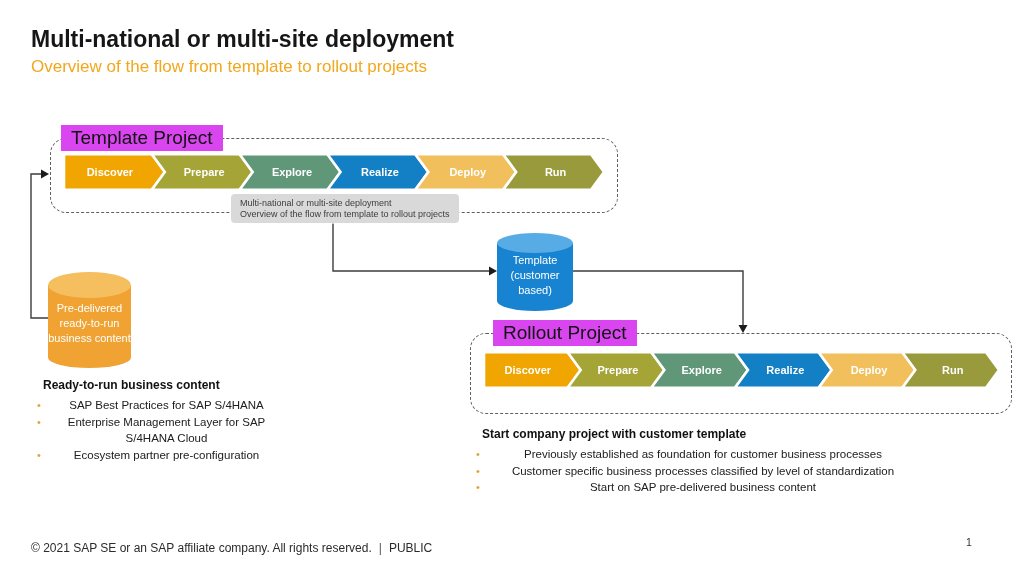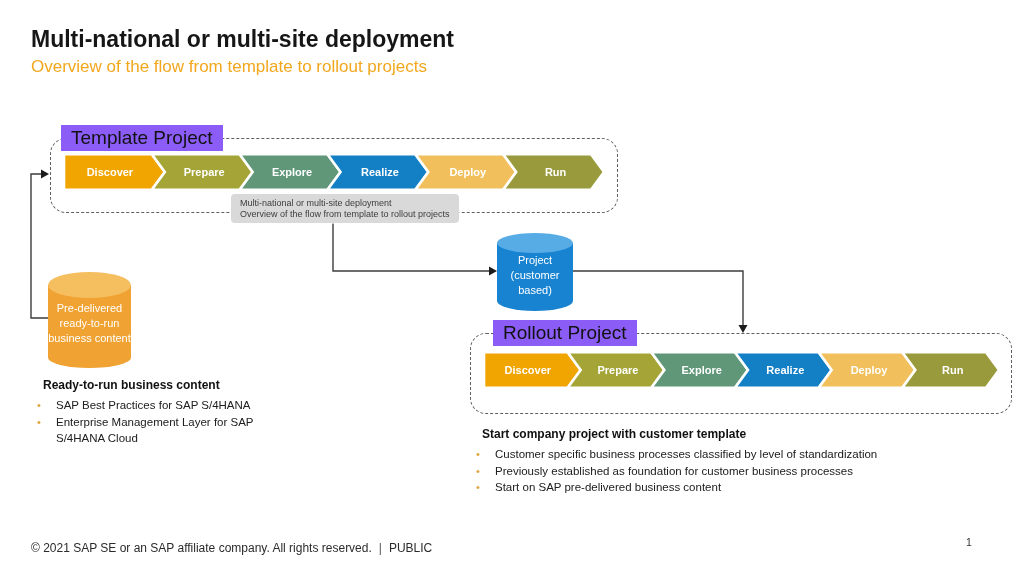--- a/index.html
+++ b/index.html
@@ -17,21 +17,21 @@
   }
   
   .connectors { position:absolute; left:0; top:0; z-index:1; pointer-events:none; }
   .connectors path { fill:none; stroke:#3c3c3c; stroke-width:1.4; }
   .connectors polygon { fill:#1c1c1c; }
   
   .proj-box {
     position:absolute; border:1.5px dashed #5f5f5f; border-radius:16px; z-index:2;
   }
   .proj-box .proj-label {
-    position:absolute; top:-14px; background:#8b5cf6; padding:0 10px;
+    position:absolute; top:-14px; background:#d946ef; padding:0 10px;
     font-size:19px; color:#121212; white-space:nowrap; line-height:26px;
   }
   .template-box { left:50px; top:138px; width:566px; height:73px; }
   .template-box .proj-label { left:10px; }
   .rollout-box { left:470px; top:333px; width:540px; height:79px; }
   .rollout-box .proj-label { left:22px; }
   .chevrons { position:absolute; overflow:visible; }
   .template-box .chevrons { left:13px; top:14px; }
   .rollout-box .chevrons { left:13px; top:17px; }
   .chevrons text { font:700 11px "Liberation Sans", sans-serif; fill:#ffffff; }
@@ -53,21 +53,21 @@
   }
   .cyl-orange { left:48px; top:272px; width:83px; height:96px; }
   .cyl-orange .cyl-top { height:26px; }
   .cyl-orange .cyl-body { top:13px; border-radius:0 0 51px 51px / 0 0 13px 13px; }
   .cyl-blue { left:497px; top:233px; width:76px; height:78px; }
   .cyl-blue .cyl-top { height:20px; }
   .cyl-blue .cyl-body { top:10px; border-radius:0 0 38px 38px / 0 0 10px 10px; }
   
   .notes { position:absolute; z-index:2; color:#1d1d1d; }
   .notes h3 { margin:0 0 5px 12px; font-size:12px; font-weight:700; color:#111; }
-  .notes ul { margin:4px; padding:0; list-style:none; }
+  .notes ul { margin:4px; padding:0; list-style:none;text-align:center; }
   .notes li {
     position:relative; padding-left:21px; font-size:11.5px; line-height:16.5px; color:#202020;
   }
   .notes li::before {
     content:"\2022"; position:absolute; left:2px; top:0;
     color:#dfa43c; font-size:11px;
   }
   .notes-left { left:31px; top:378px; width:250px; }
   .notes-right { left:470px; top:427px; width:445px; }
   
@@ -148,39 +148,40 @@
       <div>Pre-delivered</div>
       <div>ready-to-run</div>
       <div>business content</div>
     </div>
   </div>
 
   <div class="cylinder cyl-blue">
     <div class="cyl-body" style="background: rgb(24, 132, 209);"></div>
     <div class="cyl-top" style="background: rgb(88, 172, 229);"></div>
     <div class="cyl-label">
-      <div>Project</div>
+      <div>Template</div>
       <div>(customer</div>
       <div>based)</div>
     </div>
   </div>
 
   <div class="notes notes-left">
     <h3>Ready-to-run business content</h3>
     <ul id="left-bullets">
         <li>SAP Best Practices for SAP S/4HANA</li>
         <li>Enterprise Management Layer for SAP S/4HANA Cloud</li>
+        <li>Ecosystem partner pre-configuration</li>
       </ul>
   </div>
 
   <div class="notes notes-right">
     <h3>Start company project with customer template</h3>
     <ul id="right-bullets">
+        <li>Previously established as foundation for customer business processes</li>
         <li>Customer specific business processes classified by level of standardization</li>
-        <li>Previously established as foundation for customer business processes</li>
         <li>Start on SAP pre-delivered business content</li>
       </ul>
   </div>
 
   <div class="footer">
     <span>© 2021 SAP SE or an SAP affiliate company. All rights reserved.</span><span class="sep">|</span><span>PUBLIC</span>
   </div>
   <div class="page-number">1</div>
 
 </div>

